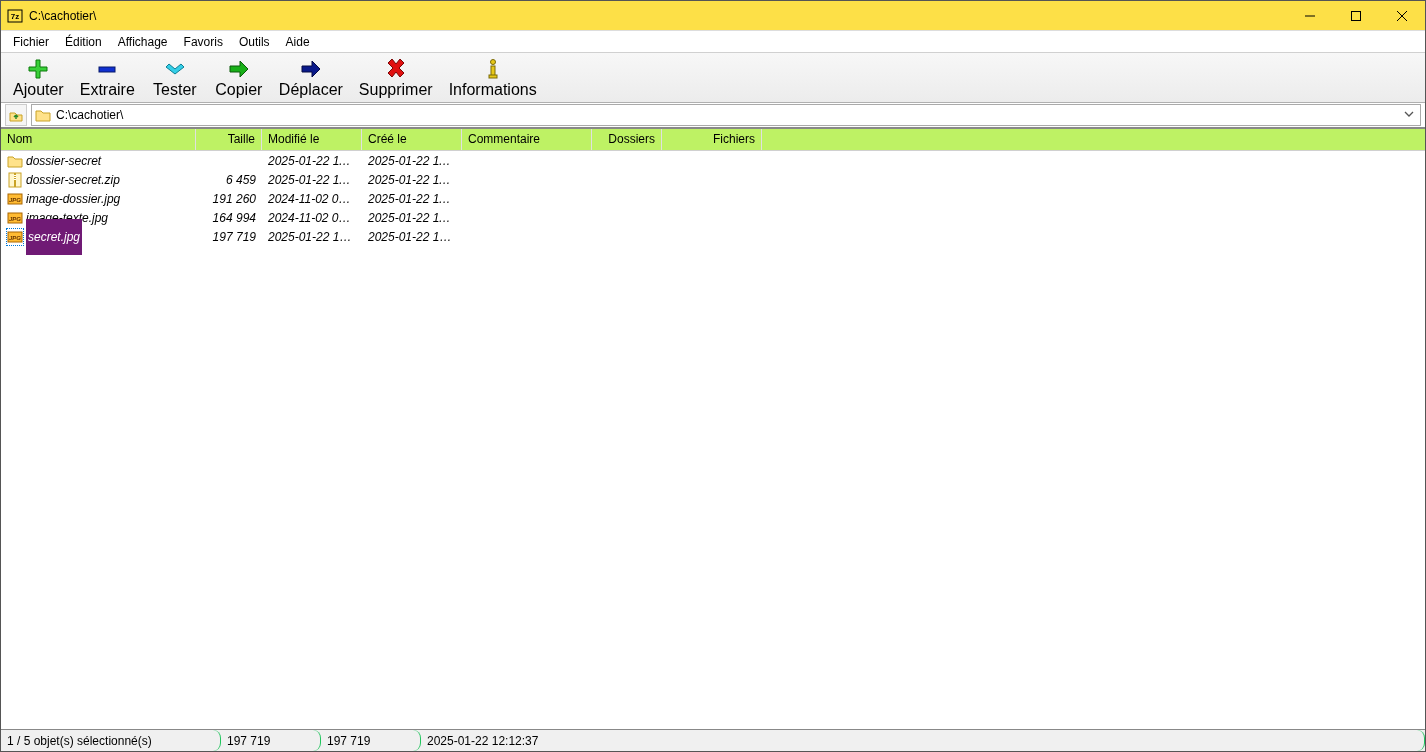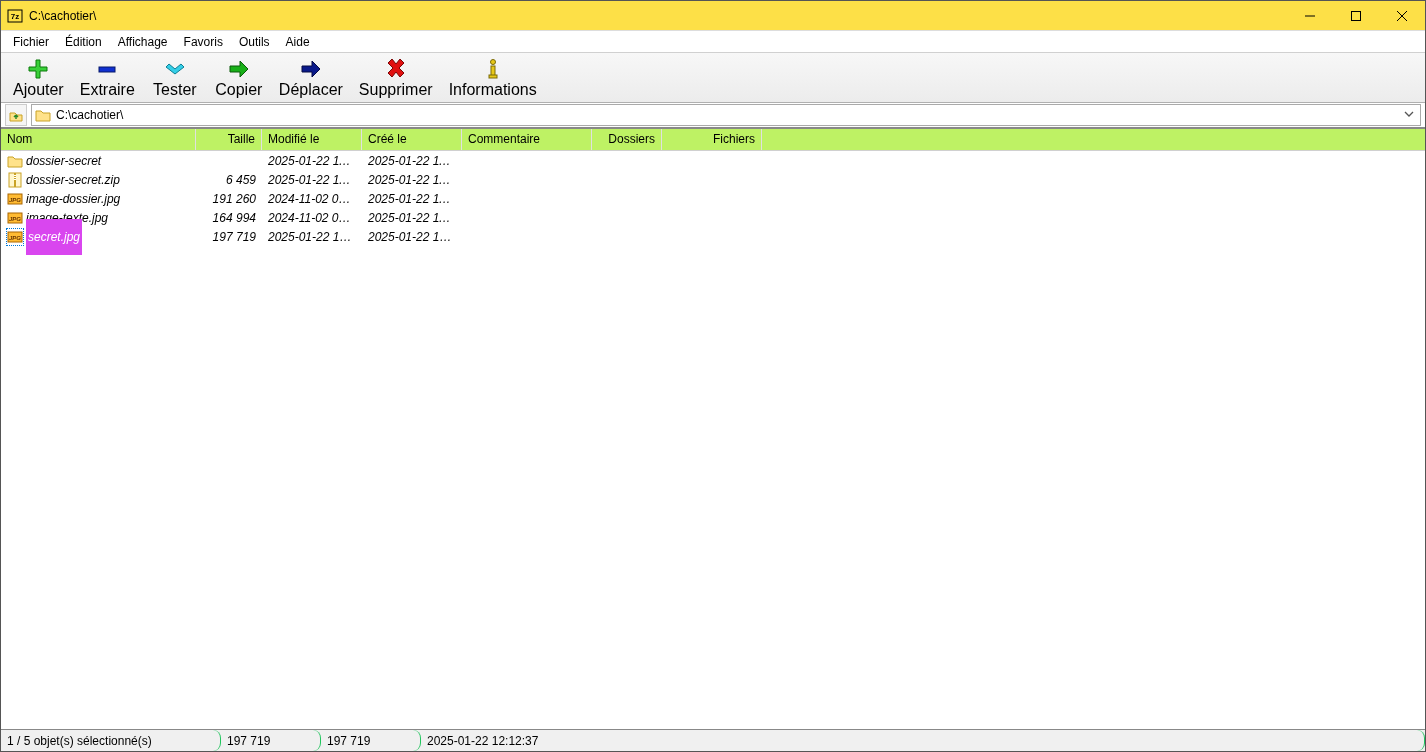--- a/index.html
+++ b/index.html
@@ -131,21 +131,21 @@
   }
   .file-row .cell {
     padding: 0 6px;
     overflow: hidden;
     white-space: nowrap;
     text-overflow: ellipsis;
   }
   .file-row .w-size, .file-row .w-fld, .file-row .w-fil { text-align: right; }
   .file-row .name-cell { display: flex; align-items: center; gap: 3px; }
   .file-row.selected .name-text {
-    background: #d946ef;
+    background: #701a75;
     color: #fff;
     padding: 11px 2px;
   }
   .file-row.selected .file-ico { outline: 1px dotted #0078d7; }
   .file-ico { width: 16px; height: 16px; display: flex; align-items: center; justify-content: center; flex-shrink: 0; }
   
   .status-bar {
     height: 22px;
     display: flex;
     align-items: center;

